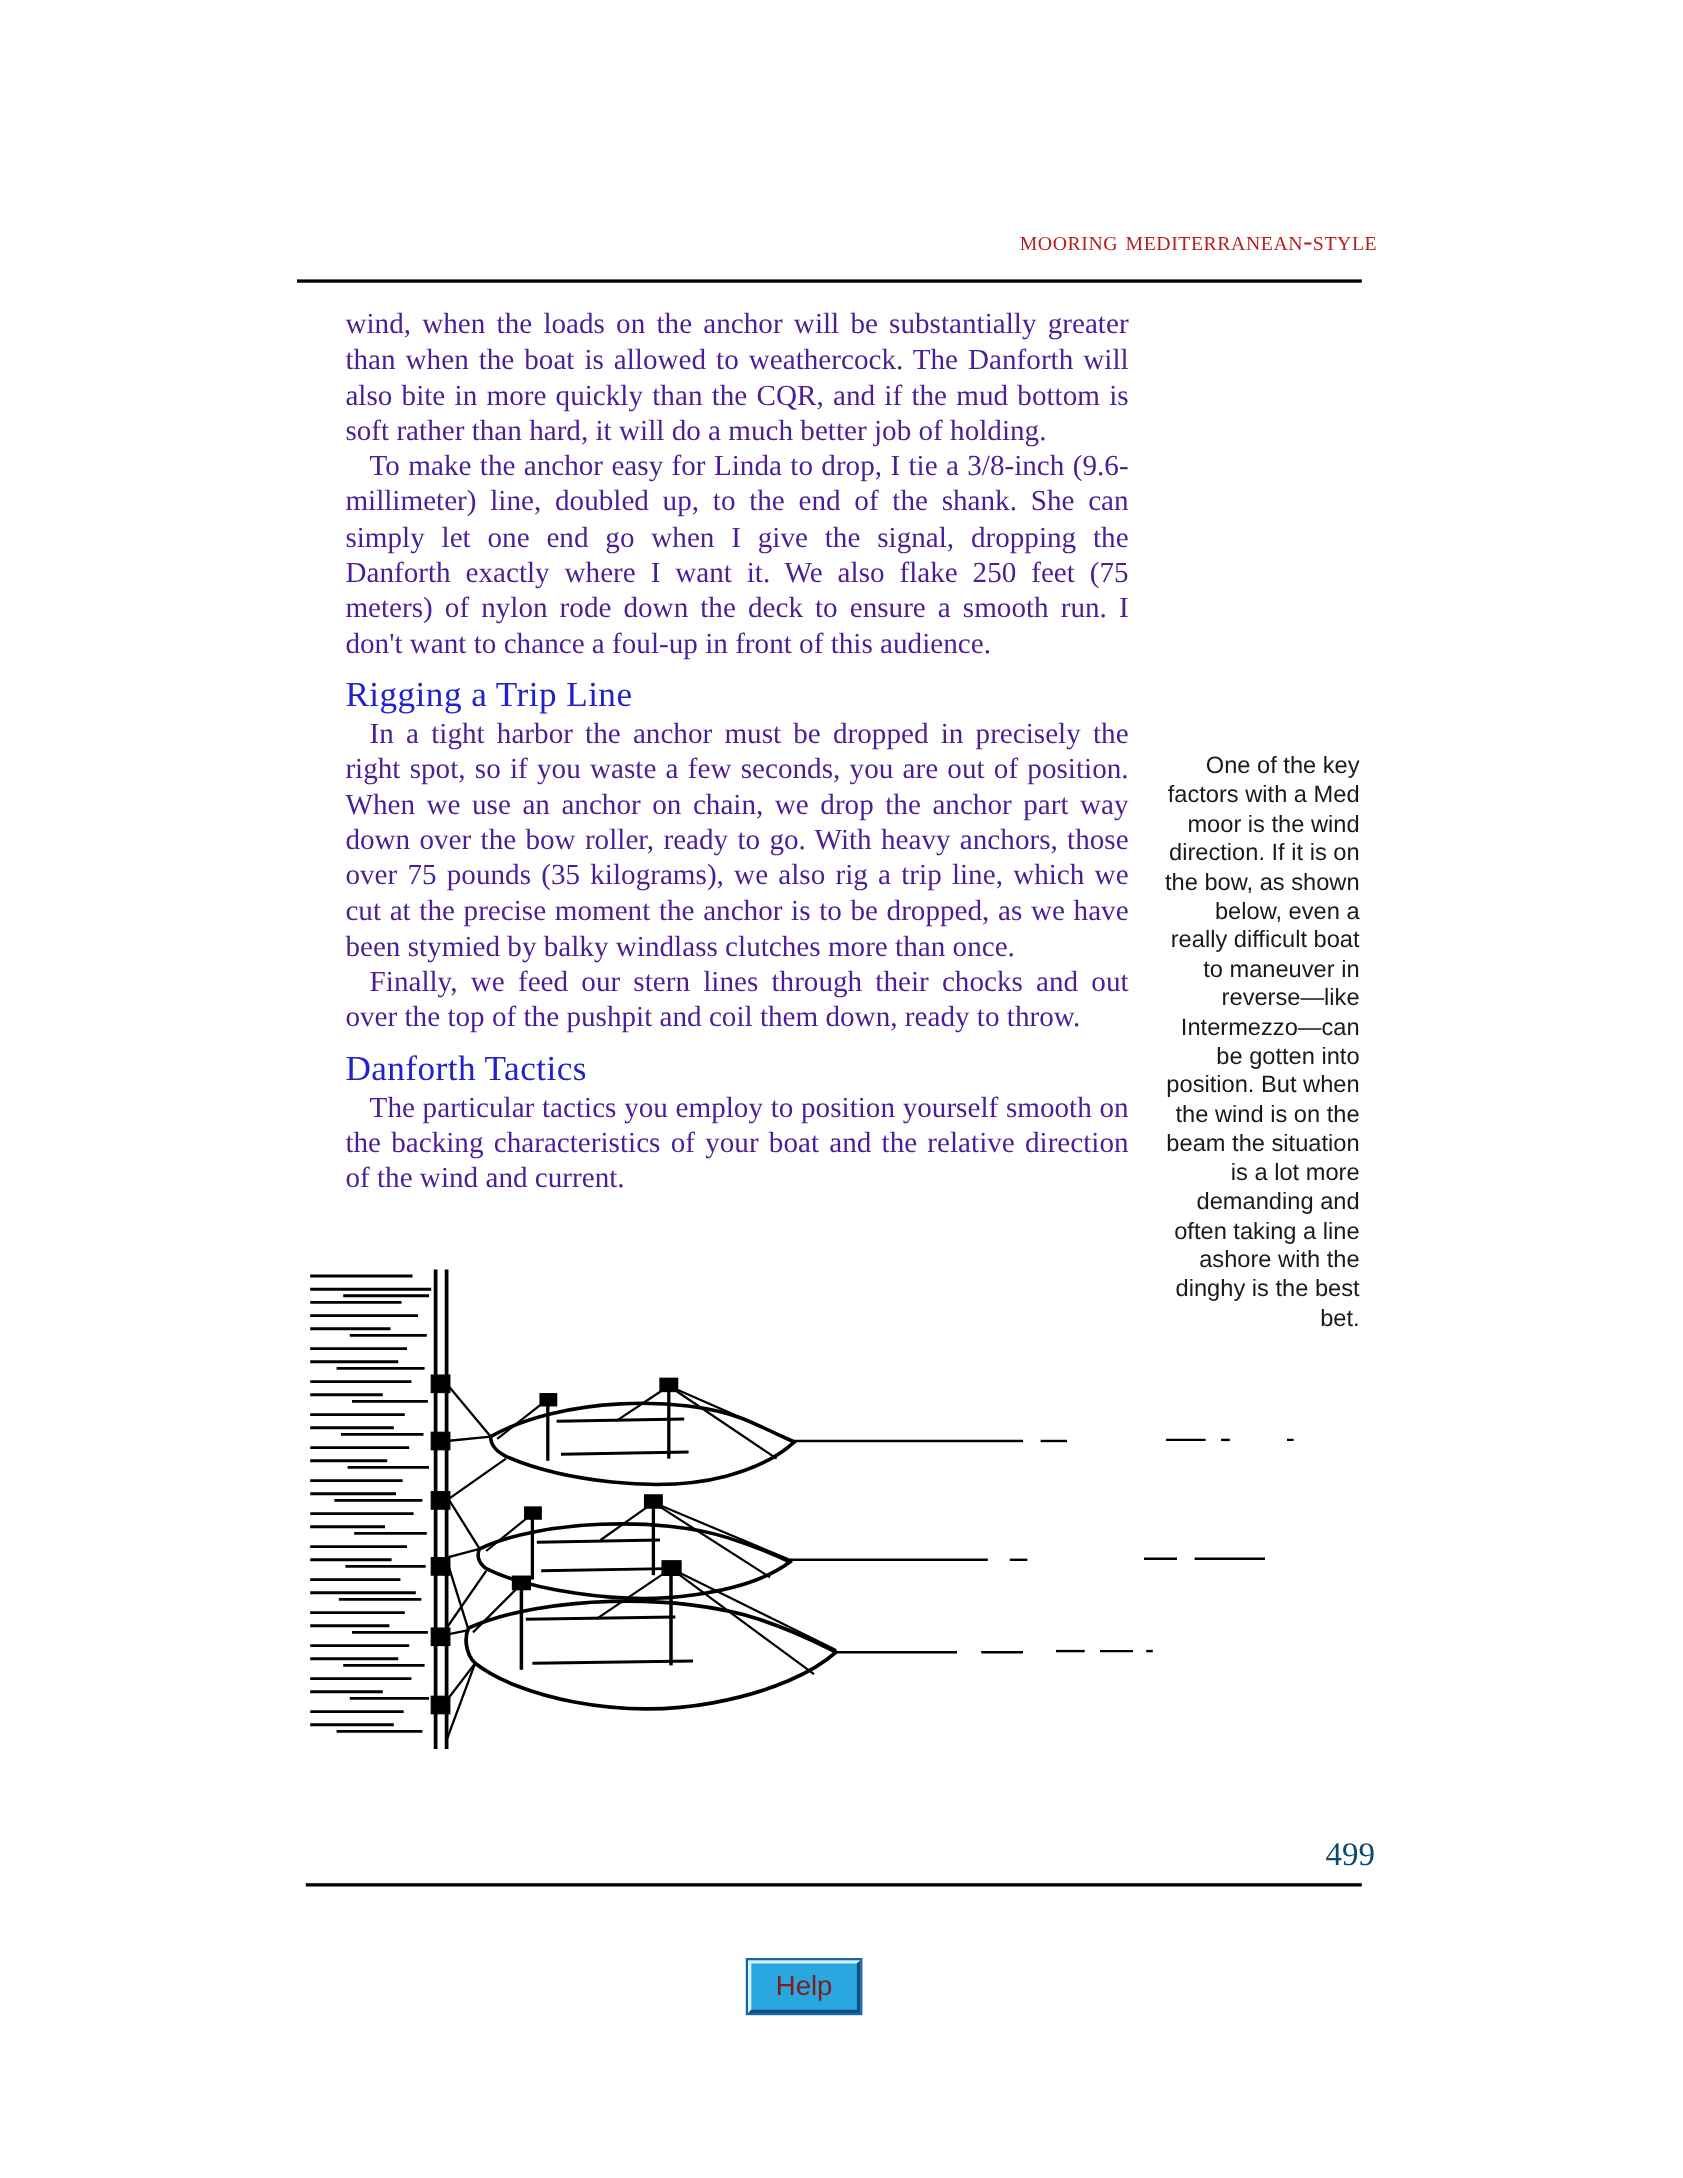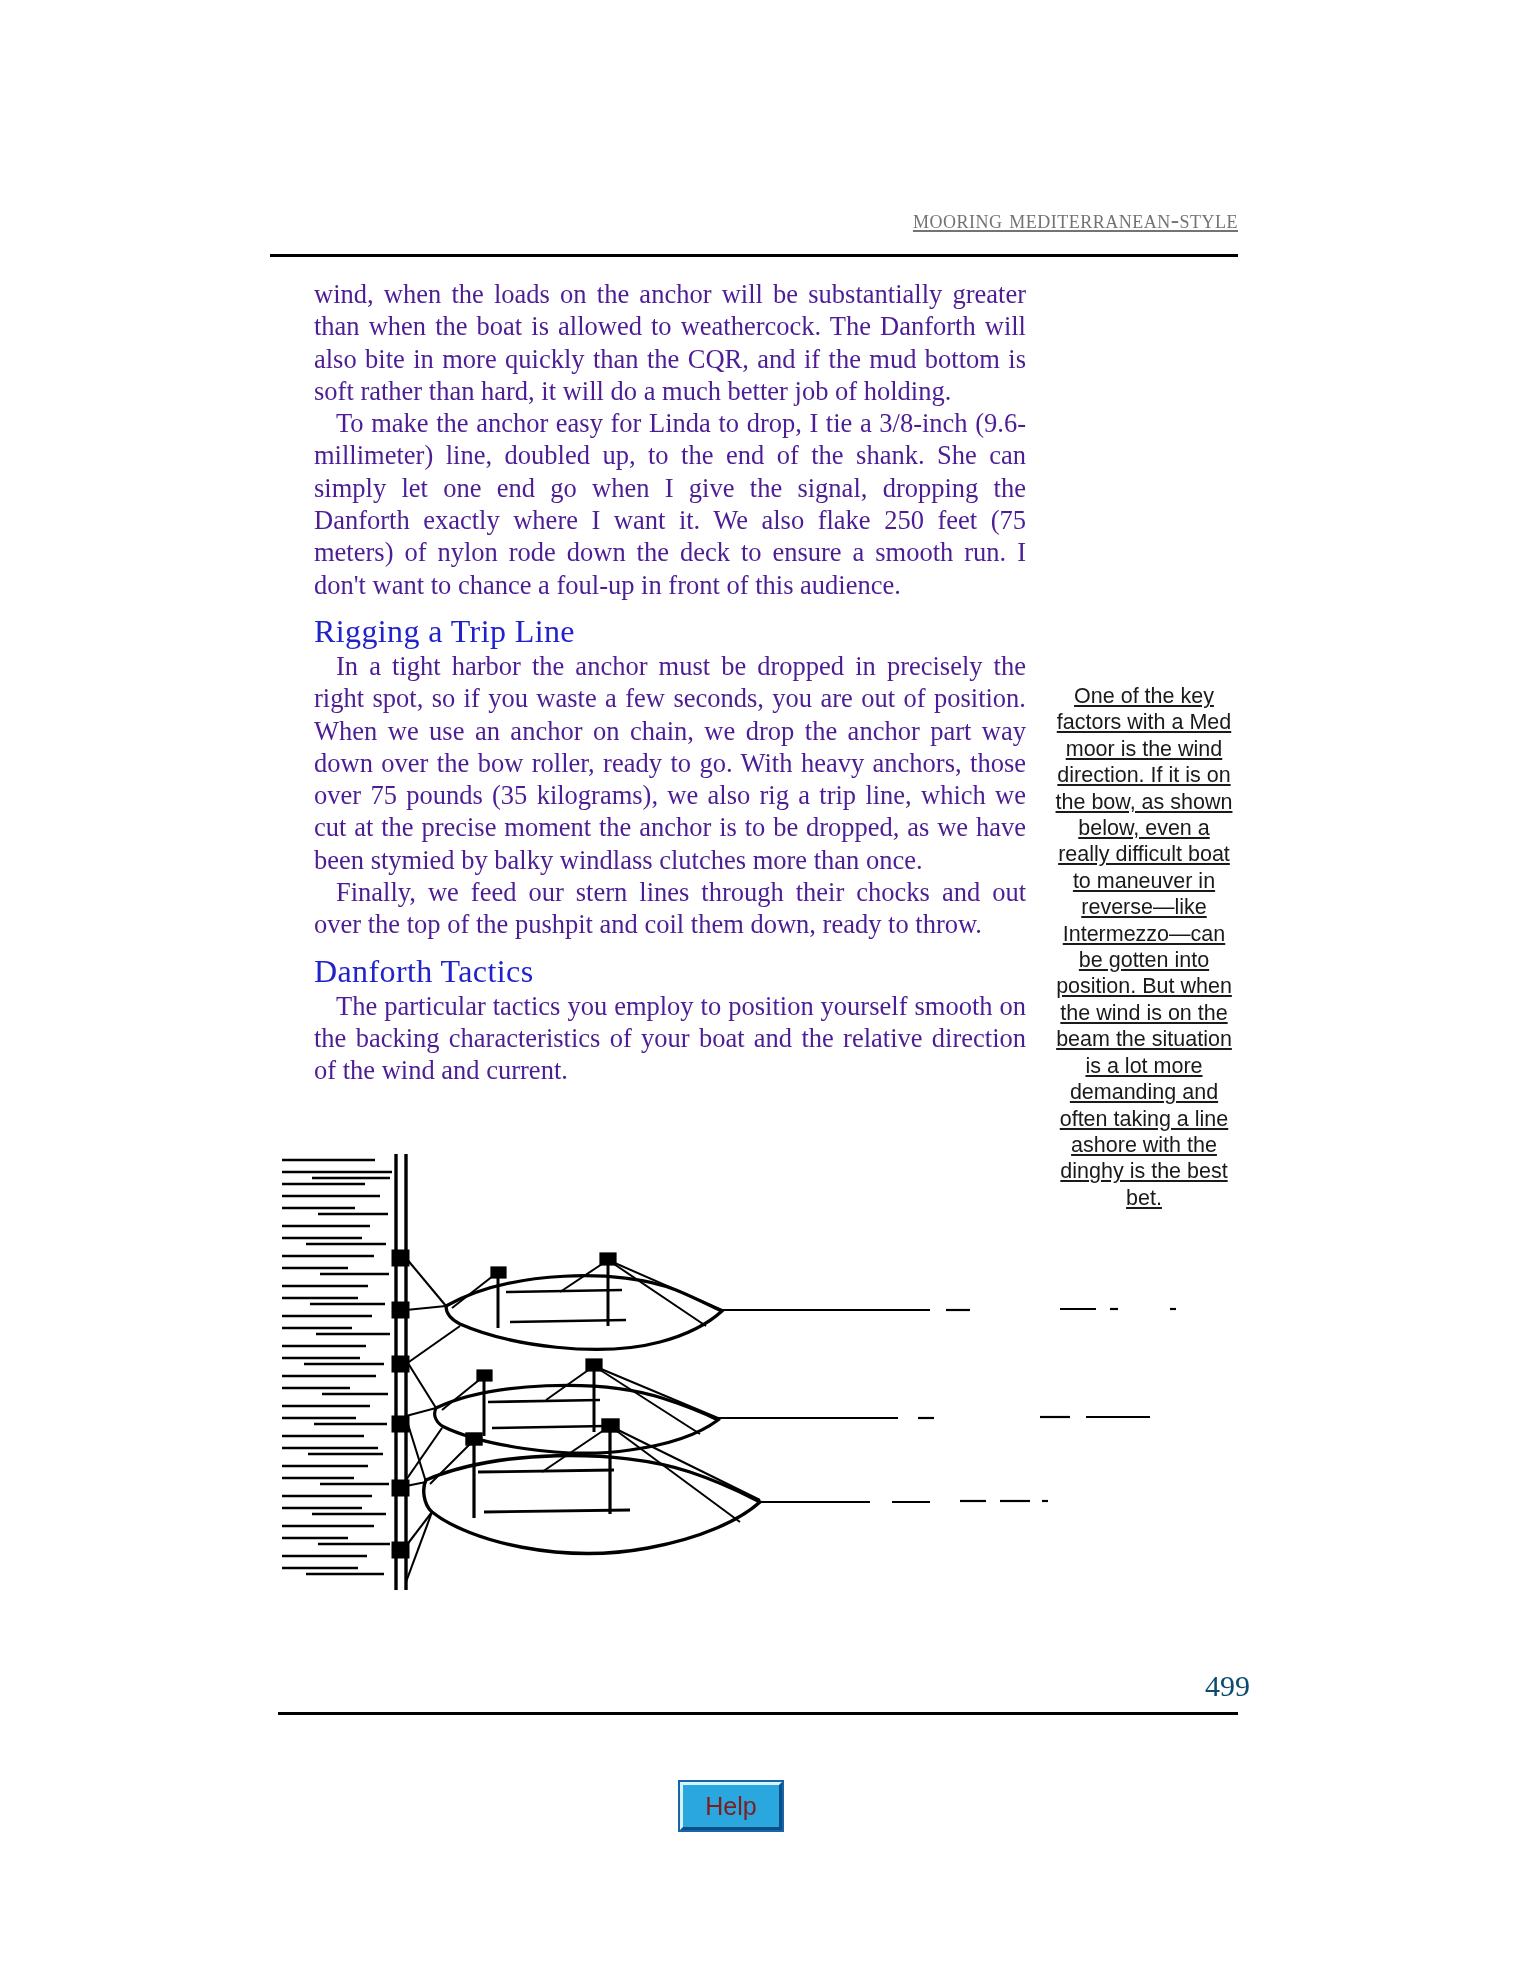--- a/index.html
+++ b/index.html
@@ -19,31 +19,30 @@
     position: absolute;
     left: 0; top: 0;
     width: 1530px;
     height: 1980px;
     background: #ffffff;
   }
 
   
   .running-head {
     position: absolute;
-    left: 270px;
+    left: 284px;
     top: 206px;
     width: 968px;
     text-align: right;
     font-family: "Liberation Serif", serif;
     font-size: 25px;
     letter-spacing: 0.5px;
-    color: #737373;
+    color: #b91c1c;
     font-variant: small-caps;
     text-transform: lowercase;
-    text-decoration: underline;
   }
   .running-head::first-letter { }
 
   .rule-top {
     position: absolute;
     left: 270px;
     top: 254px;
     width: 968px;
     height: 3px;
     background: #000000;
@@ -83,22 +82,21 @@
   
   .sidenote {
     position: absolute;
     left: 1052px;
     top: 683px;
     width: 184px;
     font-family: "Liberation Sans", sans-serif;
     font-size: 21.5px;
     line-height: 26.4px;
     color: #1a1a1a;
-    text-align: center;
-    text-decoration: underline;
+    text-align: right;
   }
 
   
   .figure {
     position: absolute;
     left: 270px;
     top: 1150px;
     width: 968px;
     height: 545px;
   }

